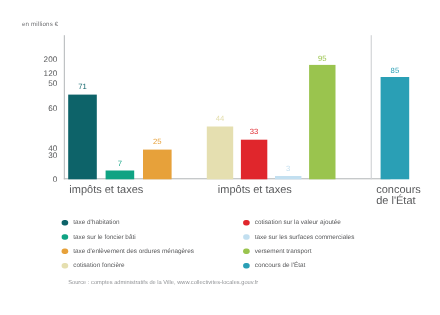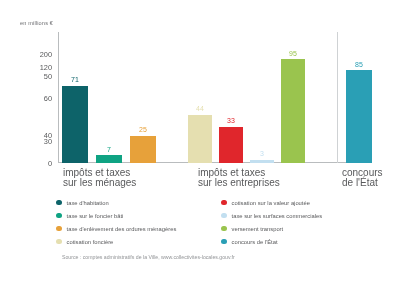--- a/index.html
+++ b/index.html
@@ -126,25 +126,23 @@
       <div class="bar" style="left: 192px; width: 24px; height: 3.275px; background: rgb(194, 223, 240);"></div>
       <div class="bar-label" style="left: 204px; top: 118.225px; color: rgb(194, 223, 240);">3</div>
       <div class="bar" style="left: 223px; width: 24px; height: 103.708px; background: rgb(154, 196, 78);"></div>
       <div class="bar-label" style="left: 235px; top: 17.7917px; color: rgb(154, 196, 78);">95</div>
       <div class="bar" style="left: 288px; width: 26px; height: 92.7917px; background: rgb(42, 159, 181);"></div>
       <div class="bar-label" style="left: 301px; top: 28.7083px; color: rgb(42, 159, 181);">85</div>
     </div>
   <div id="cats-layer">
       <div class="cat" style="left: 118px; top: 168px; width: 110px;">
         <div>impôts et taxes</div>
-        <div>sur les ménages</div>
       </div>
       <div class="cat" style="left: 253px; top: 168px; width: 110px;">
         <div>impôts et taxes</div>
-        <div>sur les entreprises</div>
       </div>
       <div class="cat" style="left: 372px; top: 168px; width: 60px;">
         <div>concours</div>
         <div>de l'État</div>
       </div>
     </div>
 
   <div class="legend">
     <div class="legend-col" id="legend-col-0">
         <div class="legend-item">

